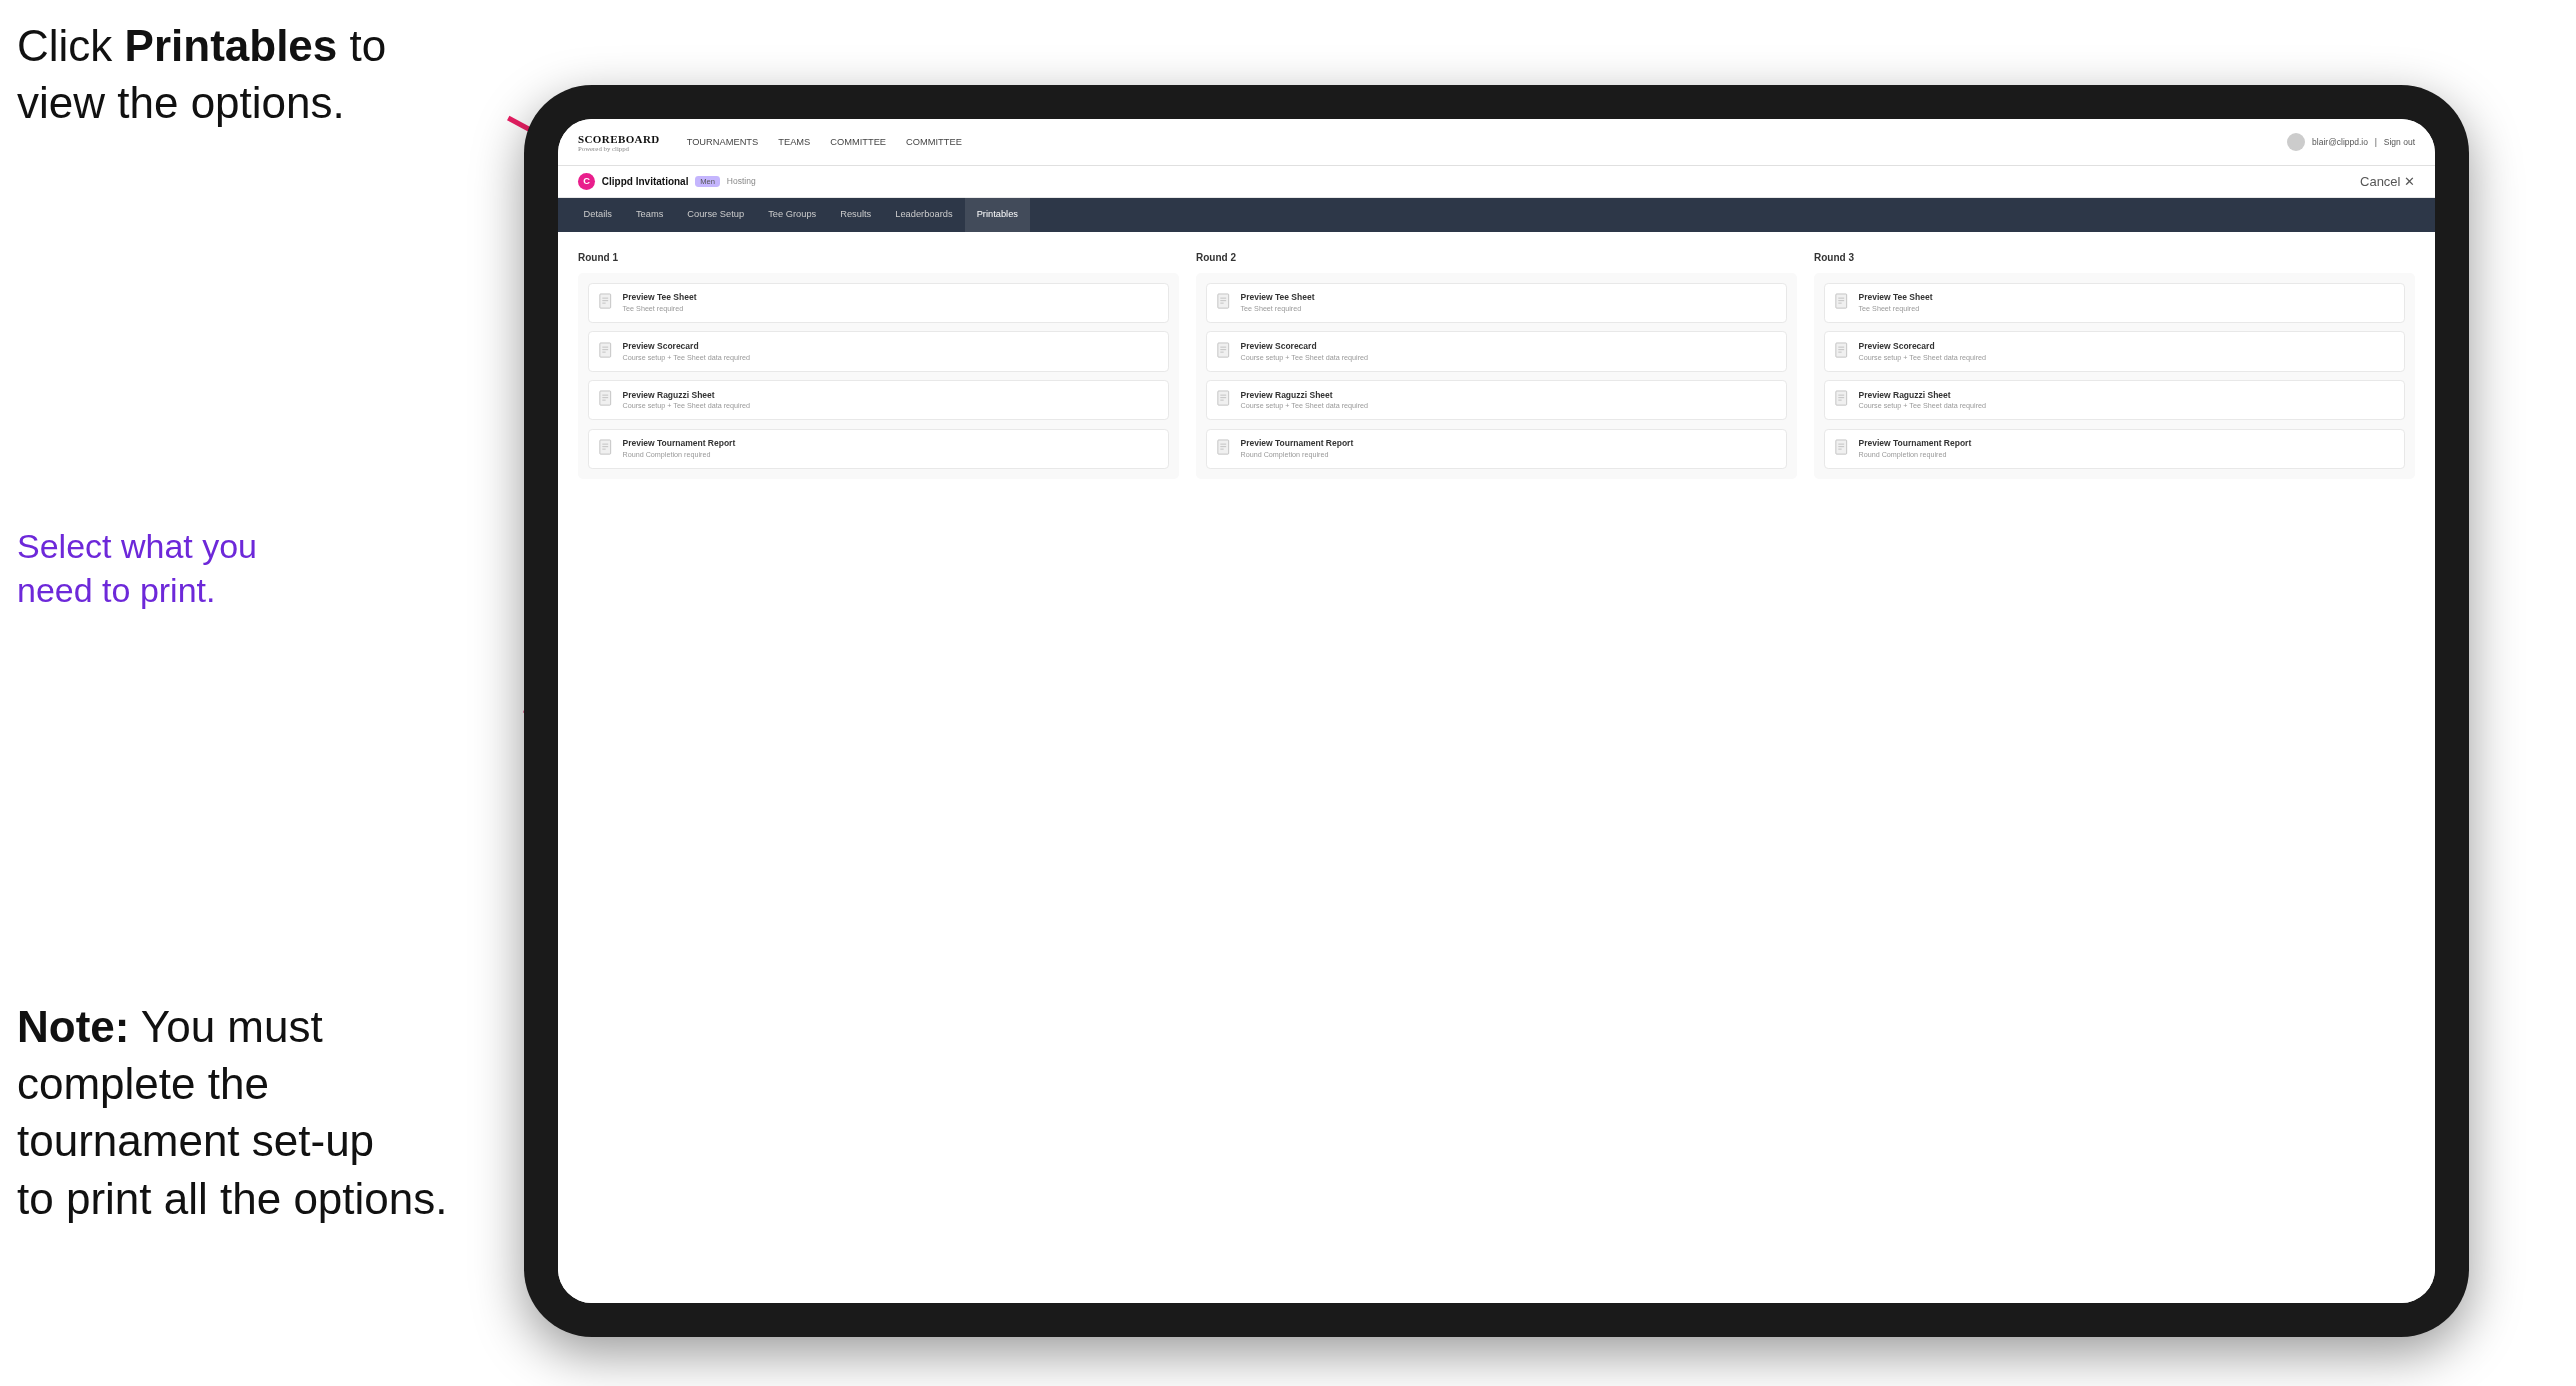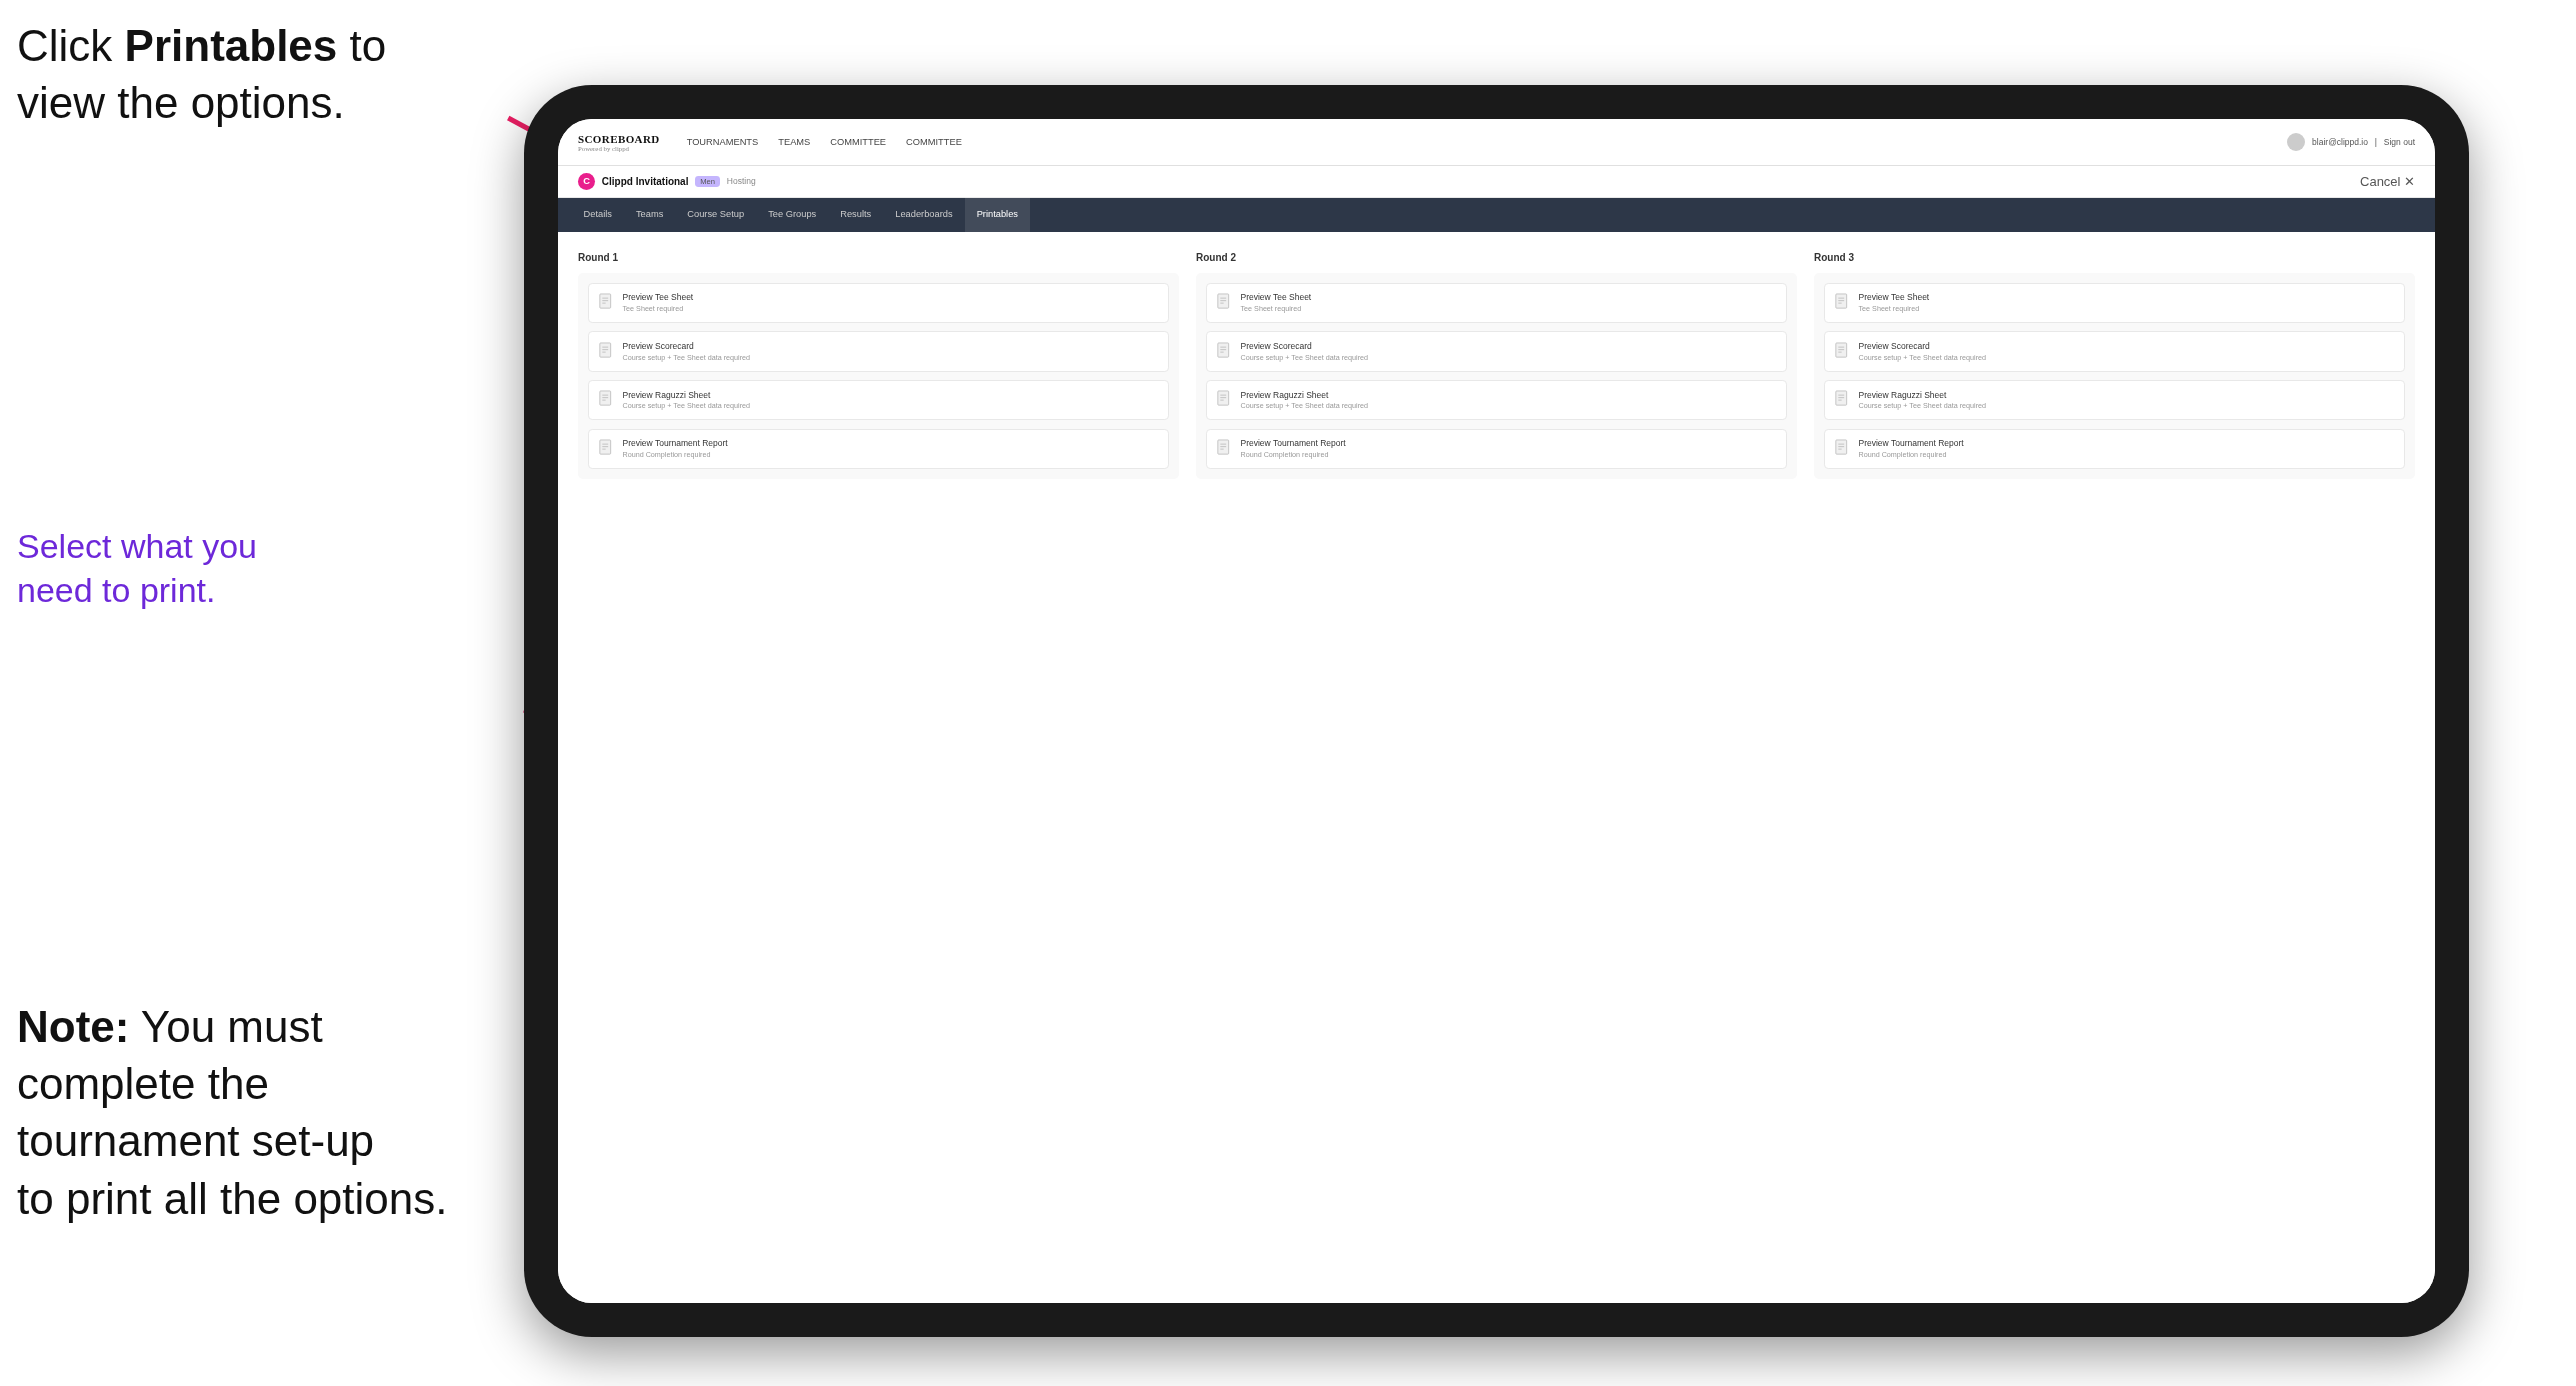--- a/index.html
+++ b/index.html
@@ -271,21 +271,21 @@
     .print-card-icon {
       width: 15px;
       height: 18.6px;
       flex-shrink: 0;
       margin-top: 0.8px;
     }
 
     .print-card-text {}
     .print-card-title {
       font-size: 8.5px;
-      font-weight: 400;
+      font-weight: 700;
       color: #333;
       line-height: 1.3;
     }
     .print-card-subtitle {
       font-size: 7.2px;
       color: #999;
       line-height: 1.3;
       margin-top: 0.8px;
     }
   </style>

